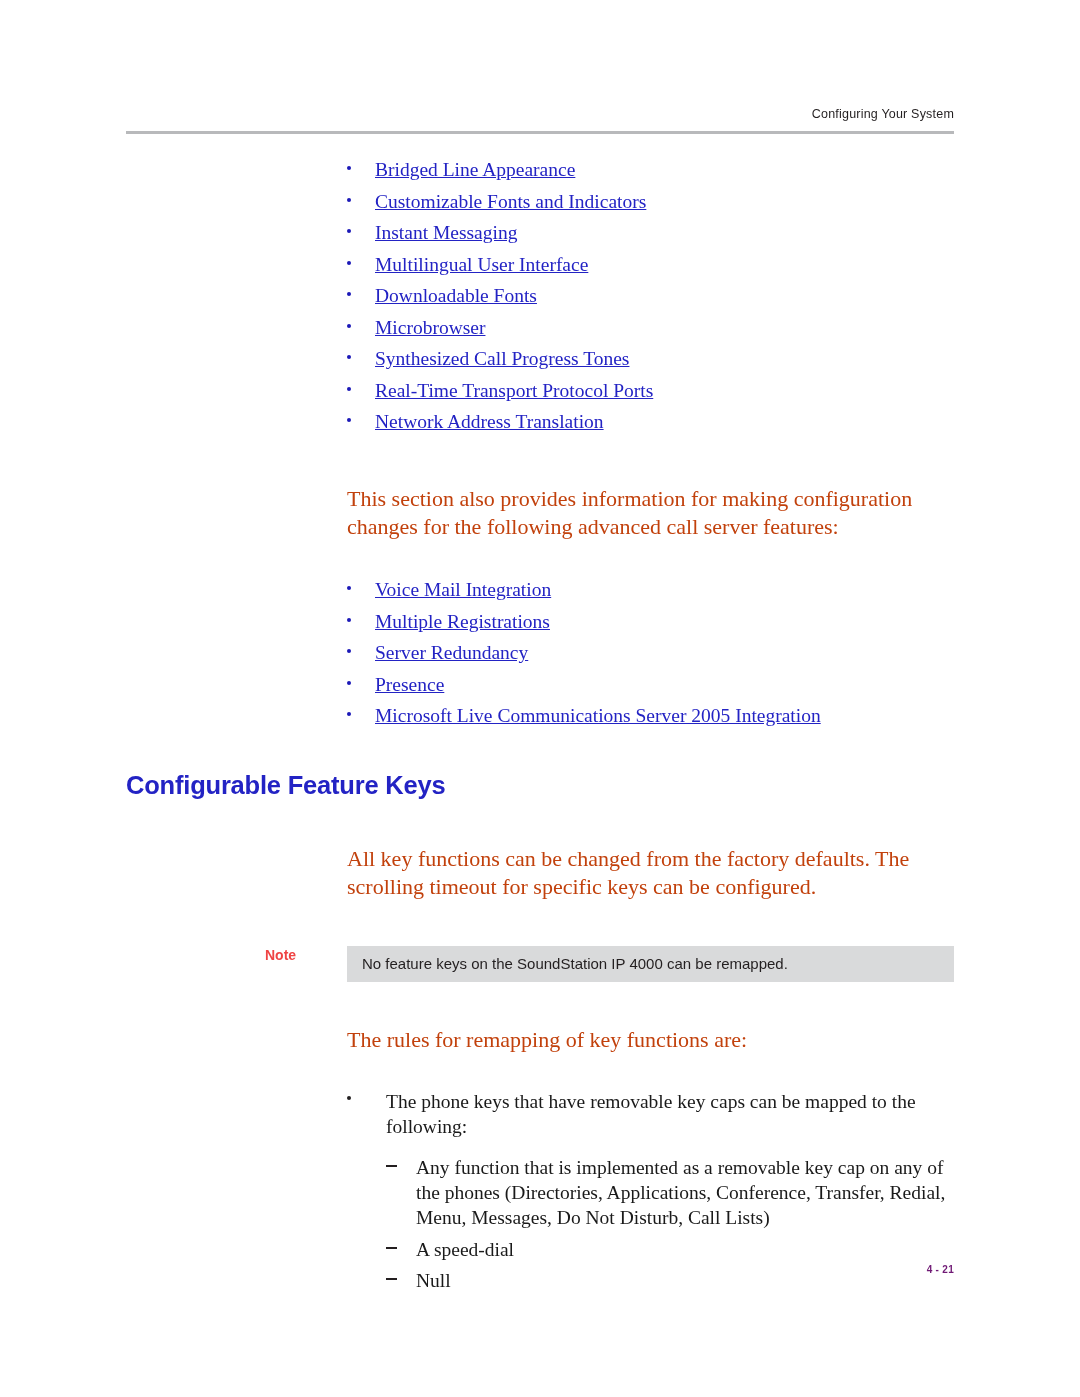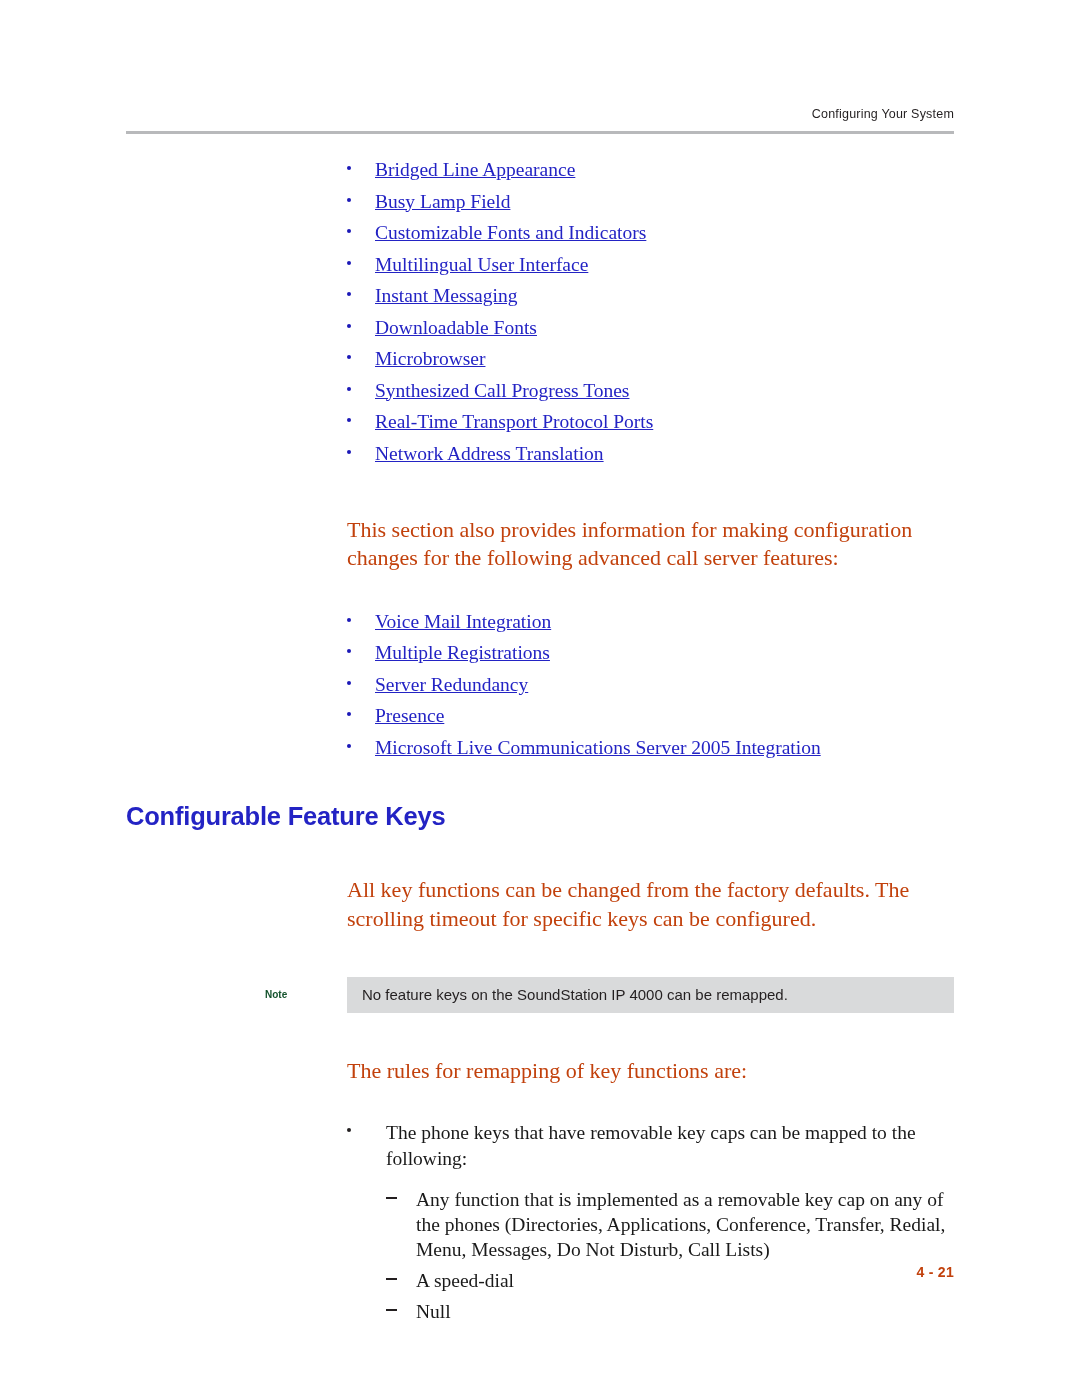--- a/index.html
+++ b/index.html
@@ -90,25 +90,25 @@
     color: #2323c4;
     letter-spacing: -0.2px;
   }
   .note-row {
     position: relative;
     height: 36px;
   }
   .note-label {
     position: absolute;
     left: 139px;
-    top: 12px;
-    font-family: "Liberation Sans", sans-serif;
-    font-size: 10px;
+    top: 1px;
+    font-family: "Liberation Sans", sans-serif;
+    font-size: 14px;
     font-weight: bold;
-    color: #14532d;
+    color: #ef4444;
   }
   .note-box {
     position: absolute;
     left: 221px;
     top: 0;
     width: 607px;
     height: 36px;
     background: #d9dadb;
   }
   .note-text {
@@ -162,56 +162,52 @@
   ul.dashlist .dtxt {
     display: block;
     margin-left: 290px;
     width: 555px;
   }
   .footer {
     position: absolute;
     top: 1264px;
     right: 126px;
     font-family: "Liberation Sans", sans-serif;
-    font-size: 14px;
+    font-size: 10px;
     font-weight: bold;
-    color: #c2410c;
+    color: #701a75;
     letter-spacing: 0.3px;
   }
 </style>
 </head>
 <body>
 
 <div class="page">
 
   <div class="header-text">Configuring Your System</div>
   <div class="header-rule"></div>
 
   <div class="content">
 
     <ul class="linklist">
       <li>
         <span class="bullet"></span>
         <a class="link" href="#">Bridged Line Appearance</a>
       </li>
       <li>
         <span class="bullet"></span>
-        <a class="link" href="#">Busy Lamp Field</a>
-      </li>
-      <li>
-        <span class="bullet"></span>
         <a class="link" href="#">Customizable Fonts and Indicators</a>
       </li>
       <li>
         <span class="bullet"></span>
+        <a class="link" href="#">Instant Messaging</a>
+      </li>
+      <li>
+        <span class="bullet"></span>
         <a class="link" href="#">Multilingual User Interface</a>
-      </li>
-      <li>
-        <span class="bullet"></span>
-        <a class="link" href="#">Instant Messaging</a>
       </li>
       <li>
         <span class="bullet"></span>
         <a class="link" href="#">Downloadable Fonts</a>
       </li>
       <li>
         <span class="bullet"></span>
         <a class="link" href="#">Microbrowser</a>
       </li>
       <li>

